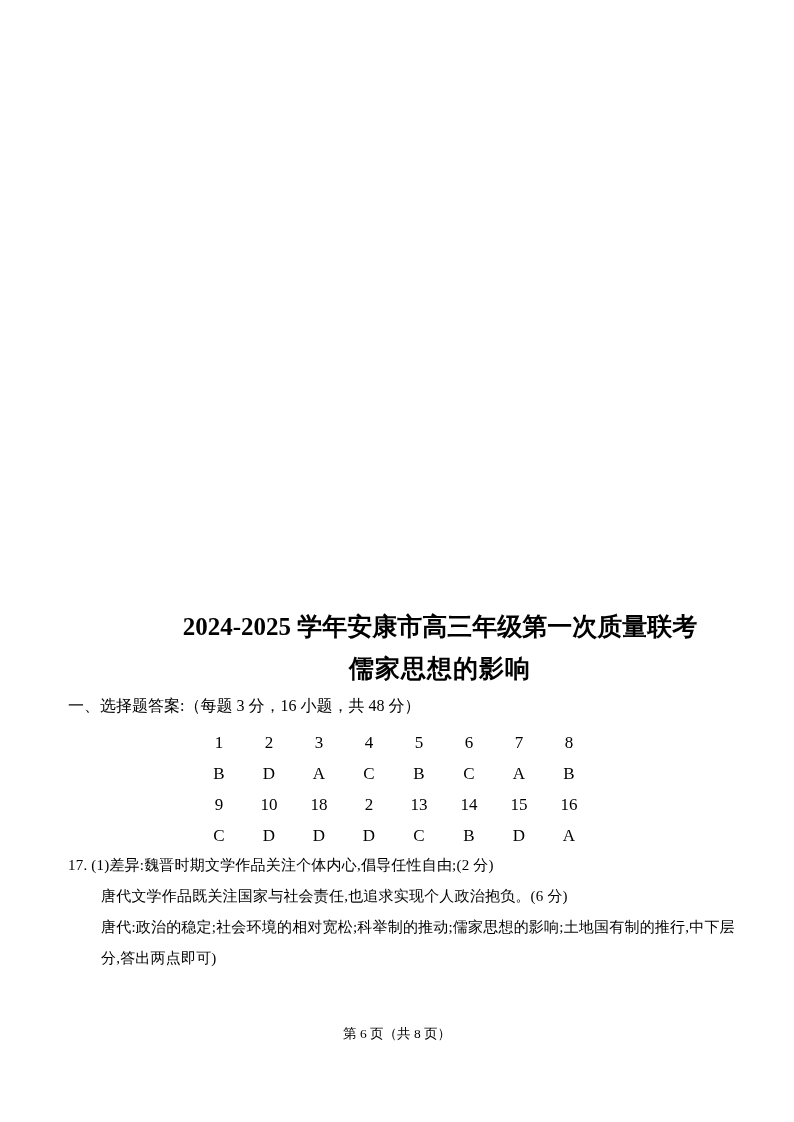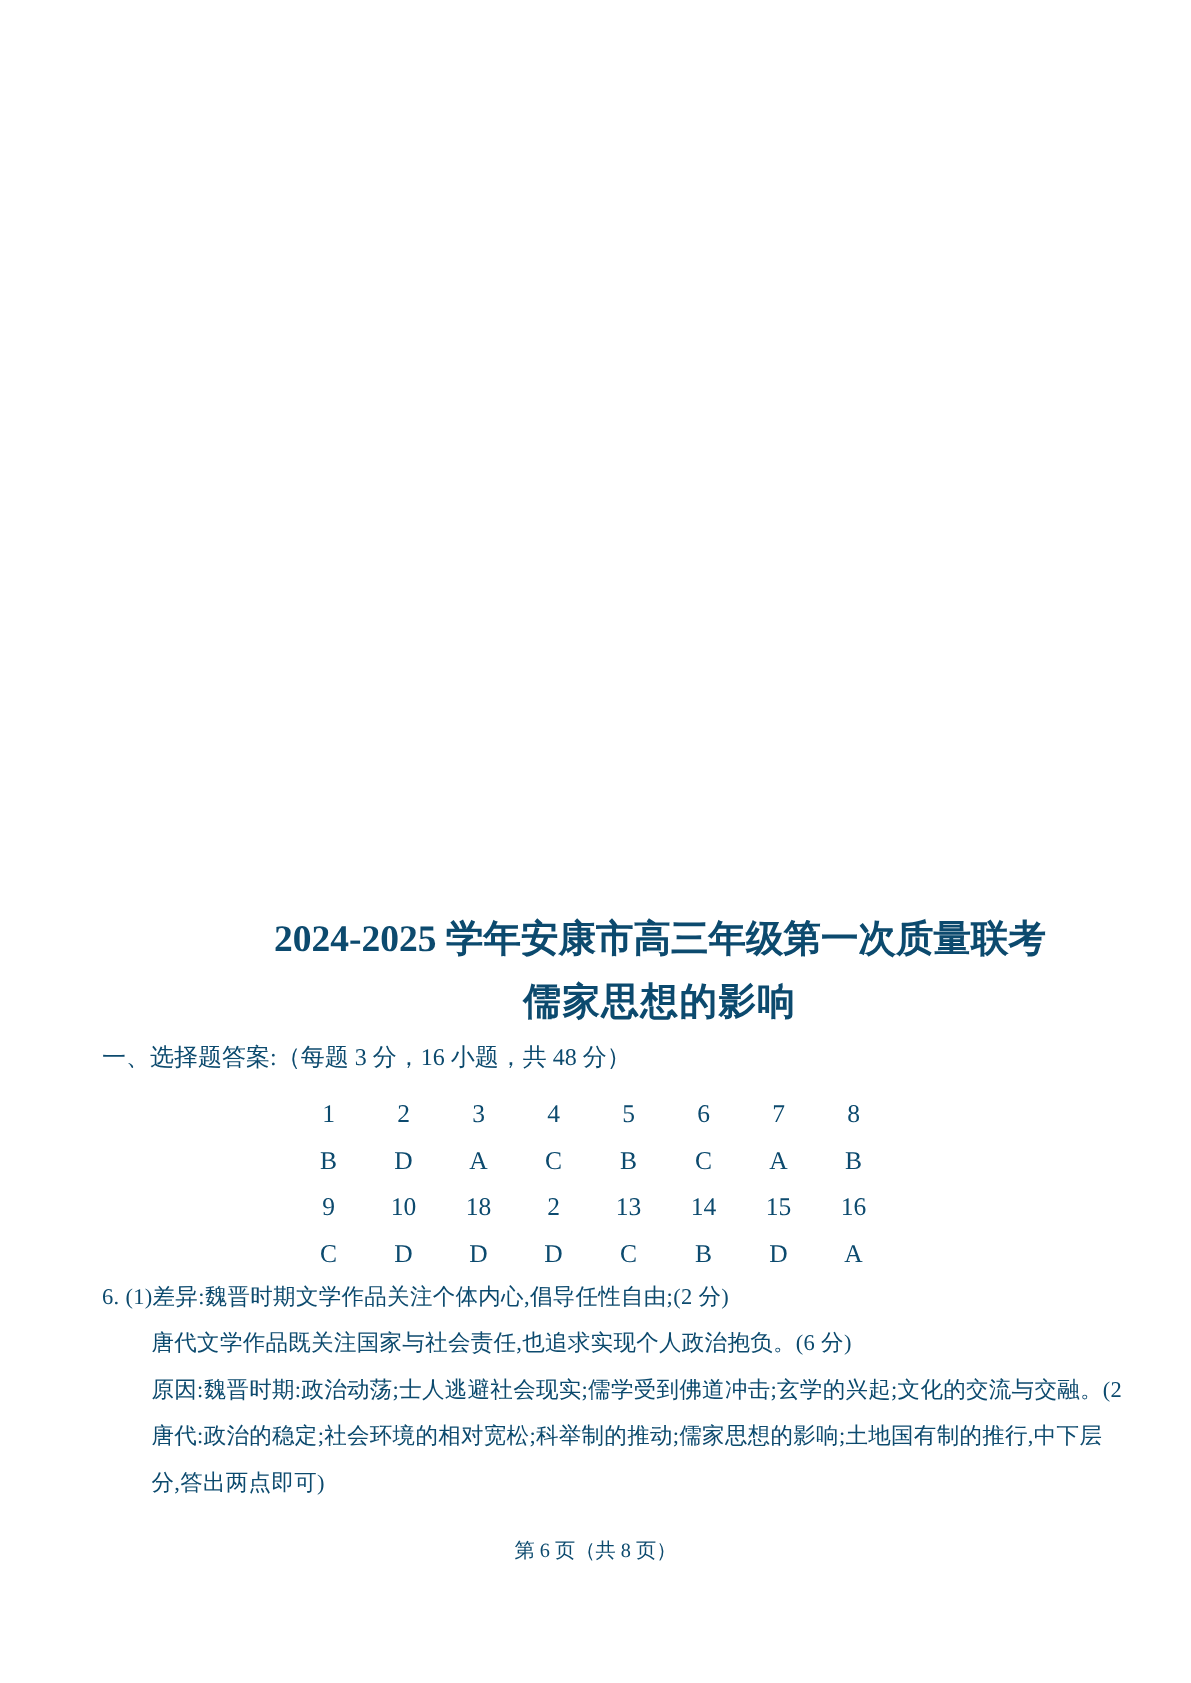--- a/index.html
+++ b/index.html
@@ -1,21 +1,21 @@
 <!DOCTYPE html>
 <html><head>
 <meta charset="utf-8">
 <style>
   html, body { margin: 0; padding: 0; background: #ffffff; }
   .page {
     position: relative;
     width: 794px;
     height: 1122px;
     background: #ffffff;
-    color: #0c4a6e;
+    color: #000000;
     font-family: "Liberation Serif", "DejaVu Serif", serif;
     overflow: hidden;
     border-radius: 32px;
   }
   .title {
     position: absolute;
     left: 180px;
     width: 520px;
     text-align: center;
     font-weight: bold;
@@ -116,22 +116,21 @@
       <div class="answer-cell">D</div>
       <div class="answer-cell">D</div>
       <div class="answer-cell">C</div>
       <div class="answer-cell">B</div>
       <div class="answer-cell">D</div>
       <div class="answer-cell">A</div>
     </div>
   </div>
 
   <div class="q17">
-    <div class="q17-line">6. (1)差异:魏晋时期文学作品关注个体内心,倡导任性自由;(2 分)</div>
+    <div class="q17-line">17. (1)差异:魏晋时期文学作品关注个体内心,倡导任性自由;(2 分)</div>
     <div class="q17-line indent">唐代文学作品既关注国家与社会责任,也追求实现个人政治抱负。(6 分)</div>
-    <div class="q17-line indent">原因:魏晋时期:政治动荡;士人逃避社会现实;儒学受到佛道冲击;玄学的兴起;文化的交流与交融。(2</div>
     <div class="q17-line indent">唐代:政治的稳定;社会环境的相对宽松;科举制的推动;儒家思想的影响;土地国有制的推行,中下层</div>
     <div class="q17-line indent">分,答出两点即可)</div>
   </div>
 
   <div class="page-footer">第 6 页（共 8 页）</div>
 
 </div>
 
 </body></html>

